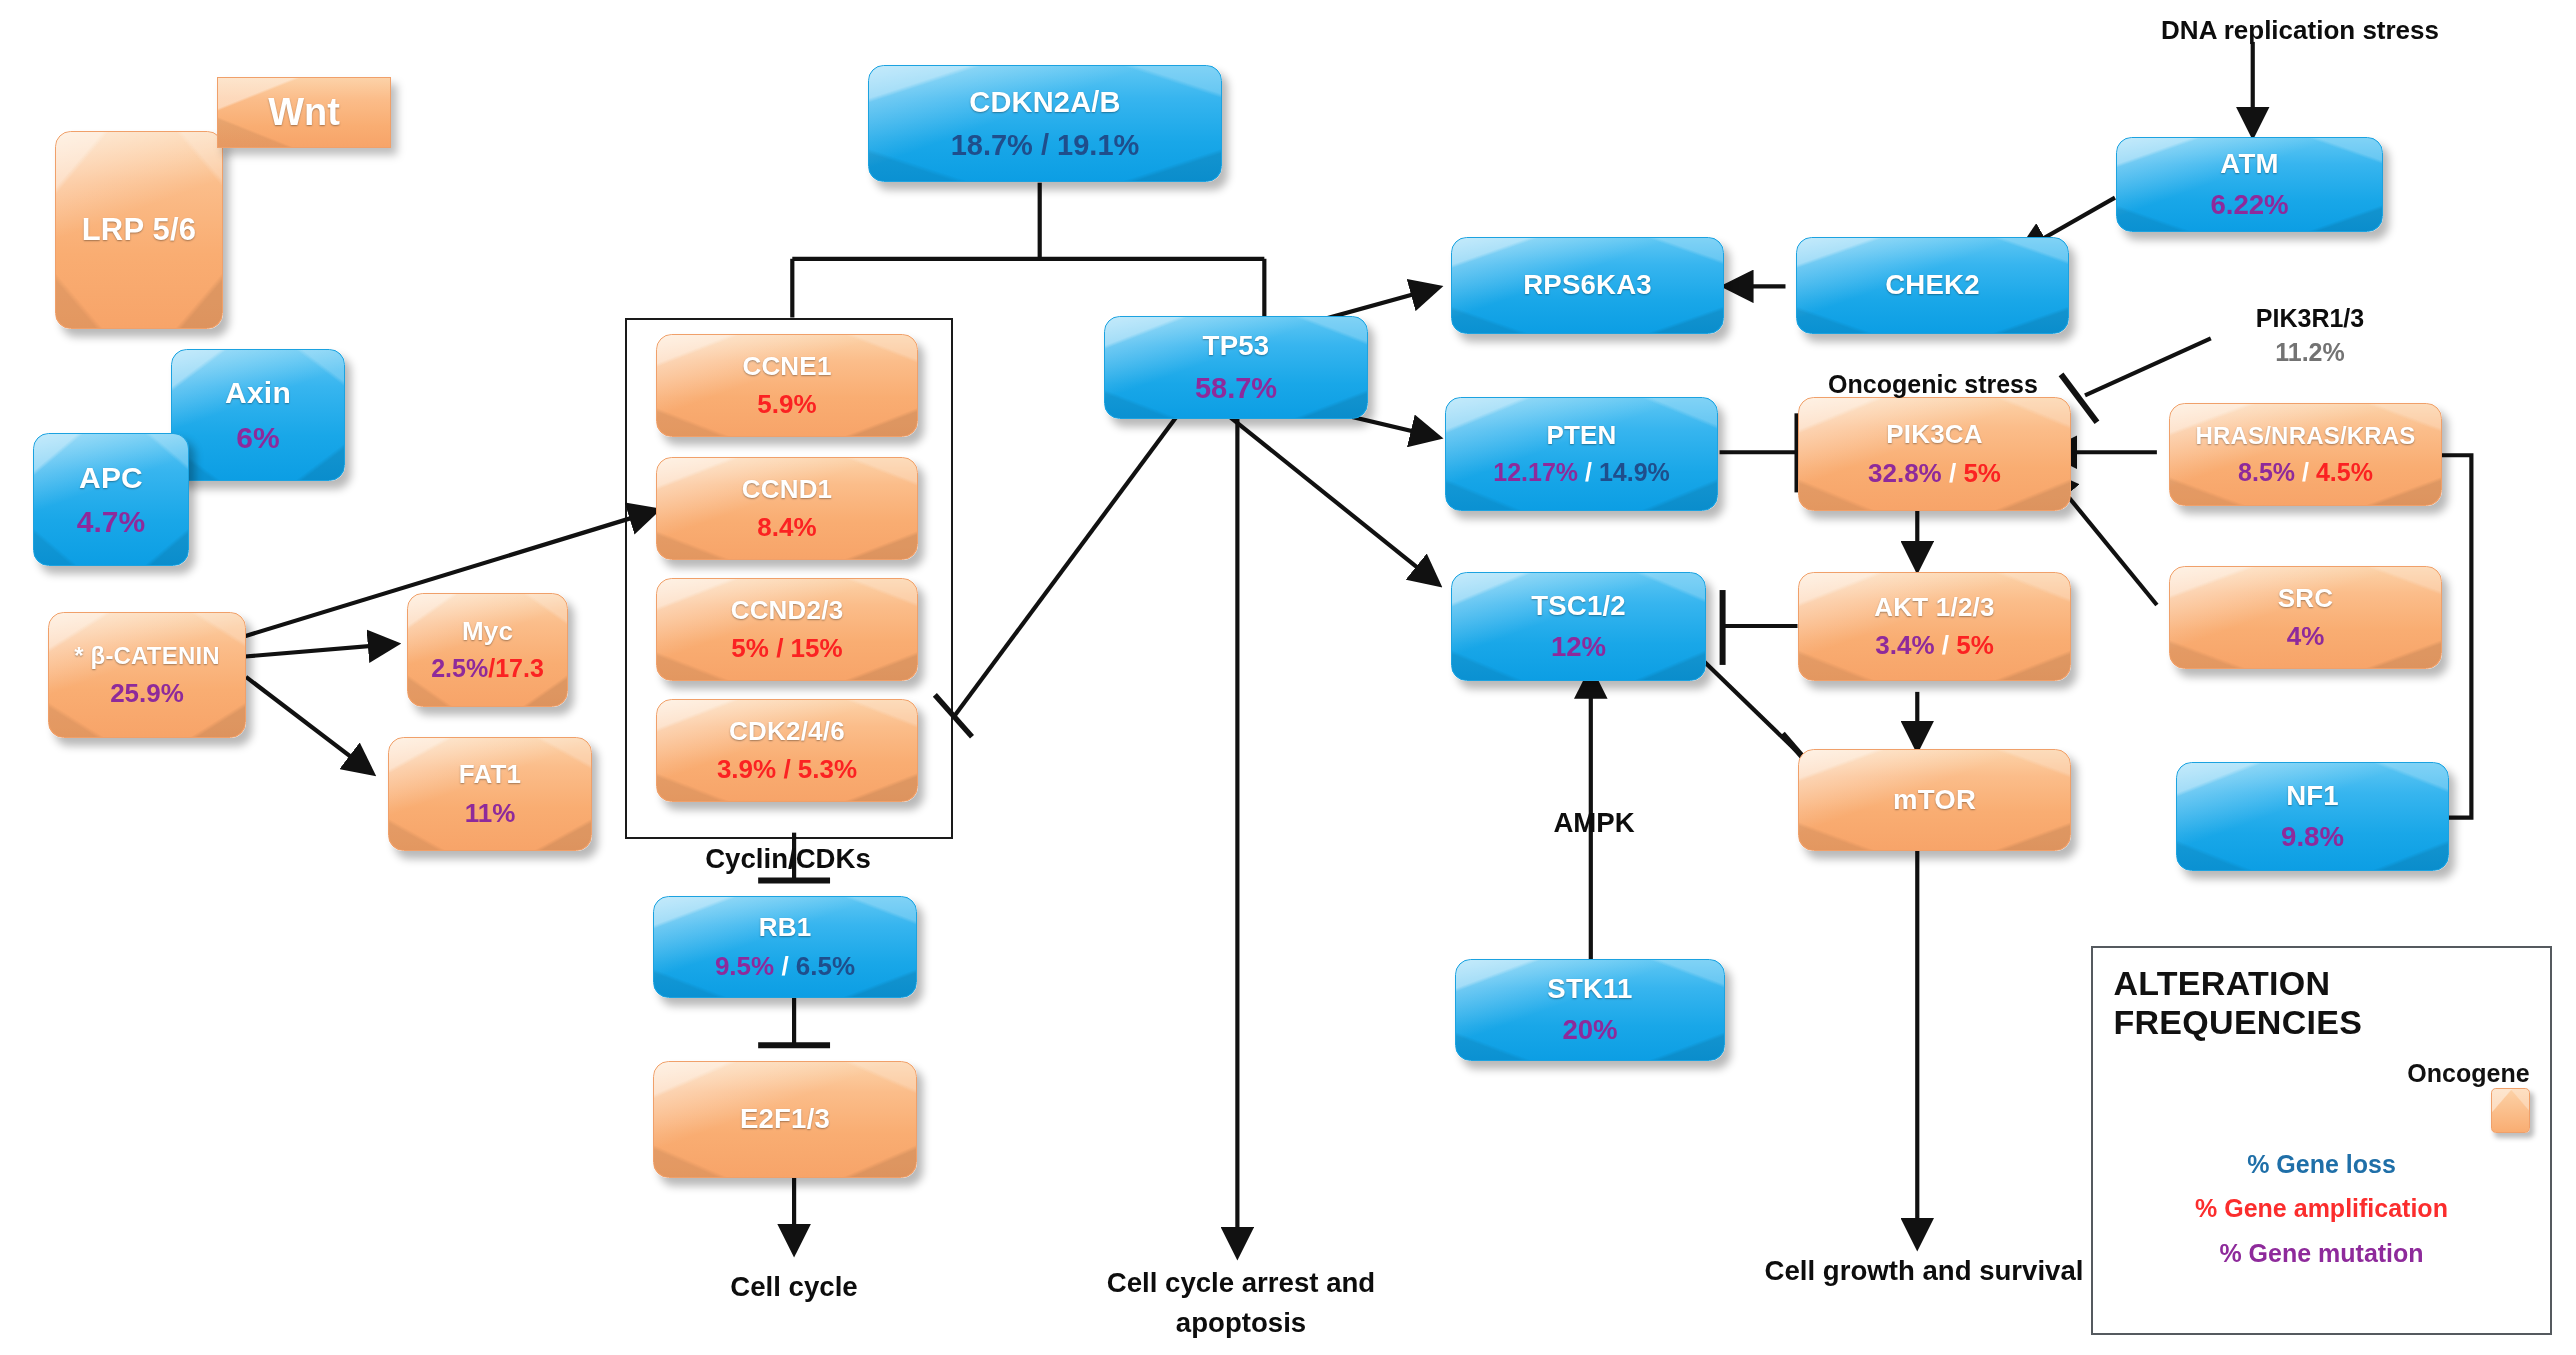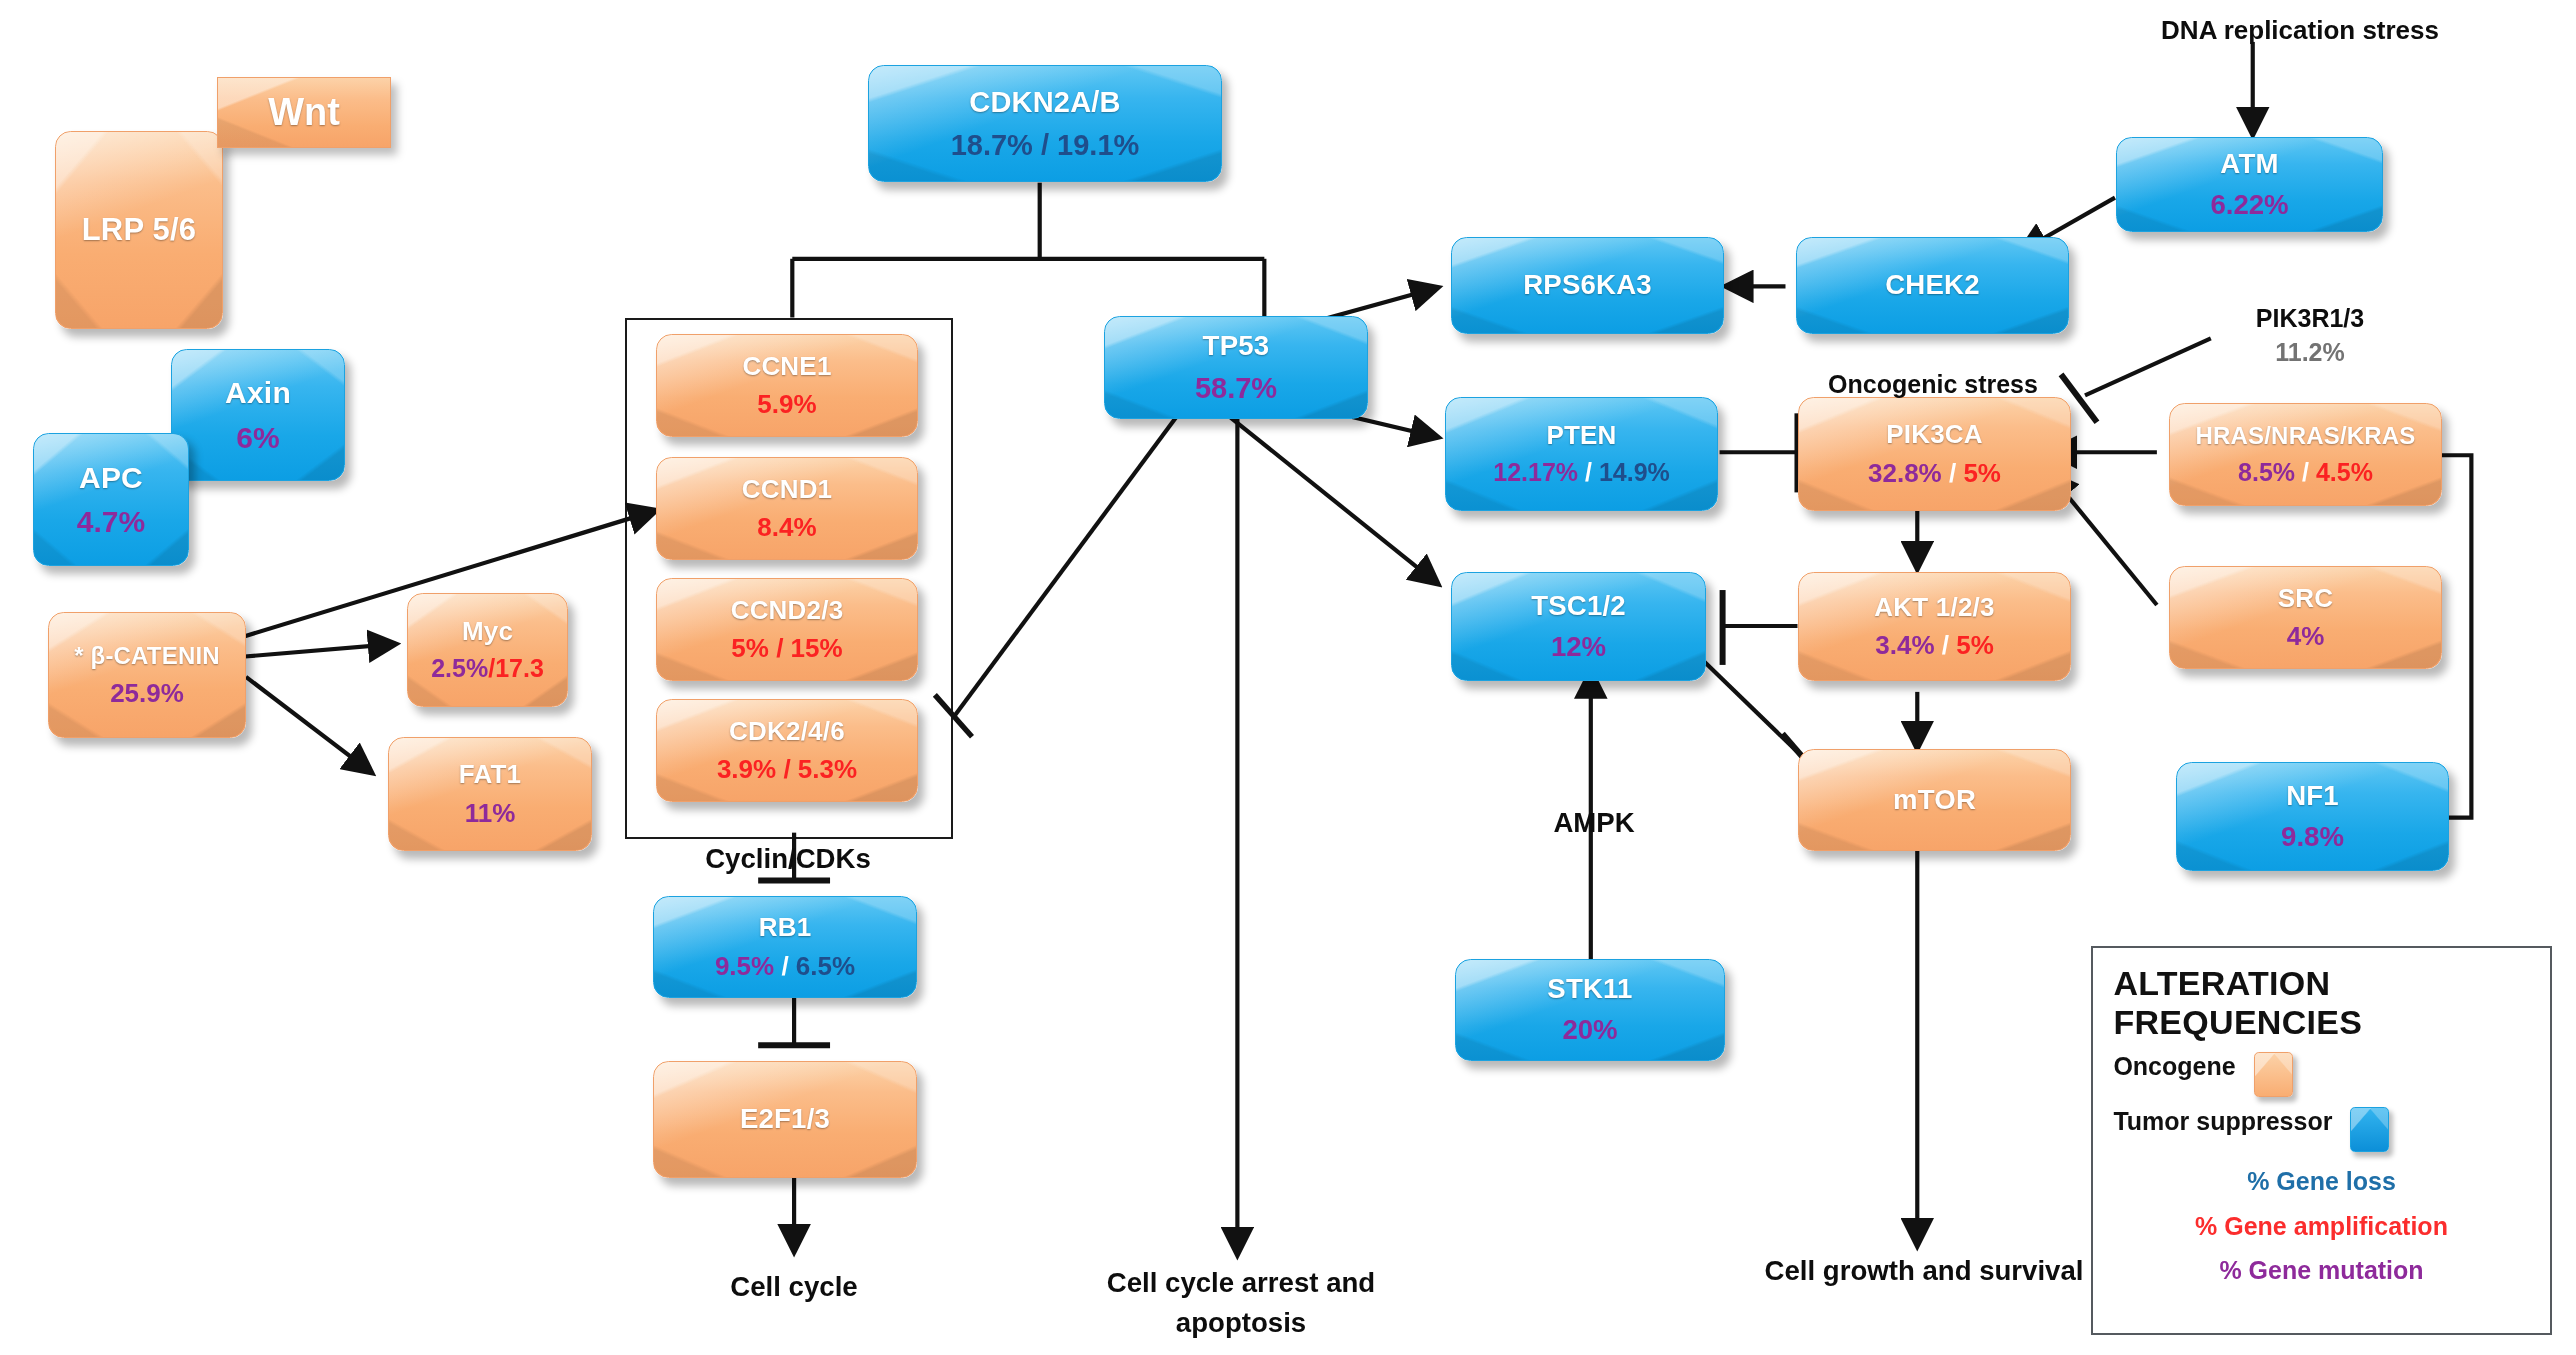--- a/index.html
+++ b/index.html
@@ -113,23 +113,24 @@
     padding:15.6px 20.4px;
   }
   .legend h4{
     margin:0 0 8.4px 0;
     font-size:34px;
     font-weight:bold;
     color:#111;
     letter-spacing:0.3px;
   }
   .legend-row{
-    display:flex;align-items:flex-start;
+    display:flex;align-items:flex-end;
     font-size:25px;font-weight:bold;color:#111;
-    margin:10px 0;
+    margin:17px 0;
+    flex-direction:column;
   }
   .legend-row .lbl{flex:0 0 auto;}
   .swatch{
     width:37px;height:43px;border-radius:4.8px;margin-left:18px;
     box-shadow:3.6px 4.2px 4.8px rgba(0,0,0,.26);
   }
   .swatch.onco-sw{
     background:
       linear-gradient(to bottom right, rgba(255,255,255,.45) 0 26%, rgba(255,255,255,0) 28%),
       linear-gradient(to bottom left , rgba(255,255,255,.30) 0 24%, rgba(255,255,255,0) 26%),
@@ -394,24 +395,20 @@
   <div class="anno" style="left:1738px;top:1251px;width:372px;font-size:27.6px;">Cell growth and survival</div>
 
   <div class="legend" style="left:2091px;top:946px;width:461px;height:389px;">
     <h4>ALTERATION FREQUENCIES</h4>
 
     <div class="legend-row">
       <span class="lbl">Oncogene</span>
       <span class="swatch onco-sw"></span>
     </div>
 
-    <div class="legend-row">
-      <span class="lbl">Tumor suppressor</span>
-      <span class="swatch supp-sw"></span>
-    </div>
 
     <div class="legend-key k-loss">% Gene loss</div>
     <div class="legend-key k-amp">% Gene amplification</div>
     <div class="legend-key k-mut">% Gene mutation</div>
   </div>
 
 </div>
 
 
 </body></html>

